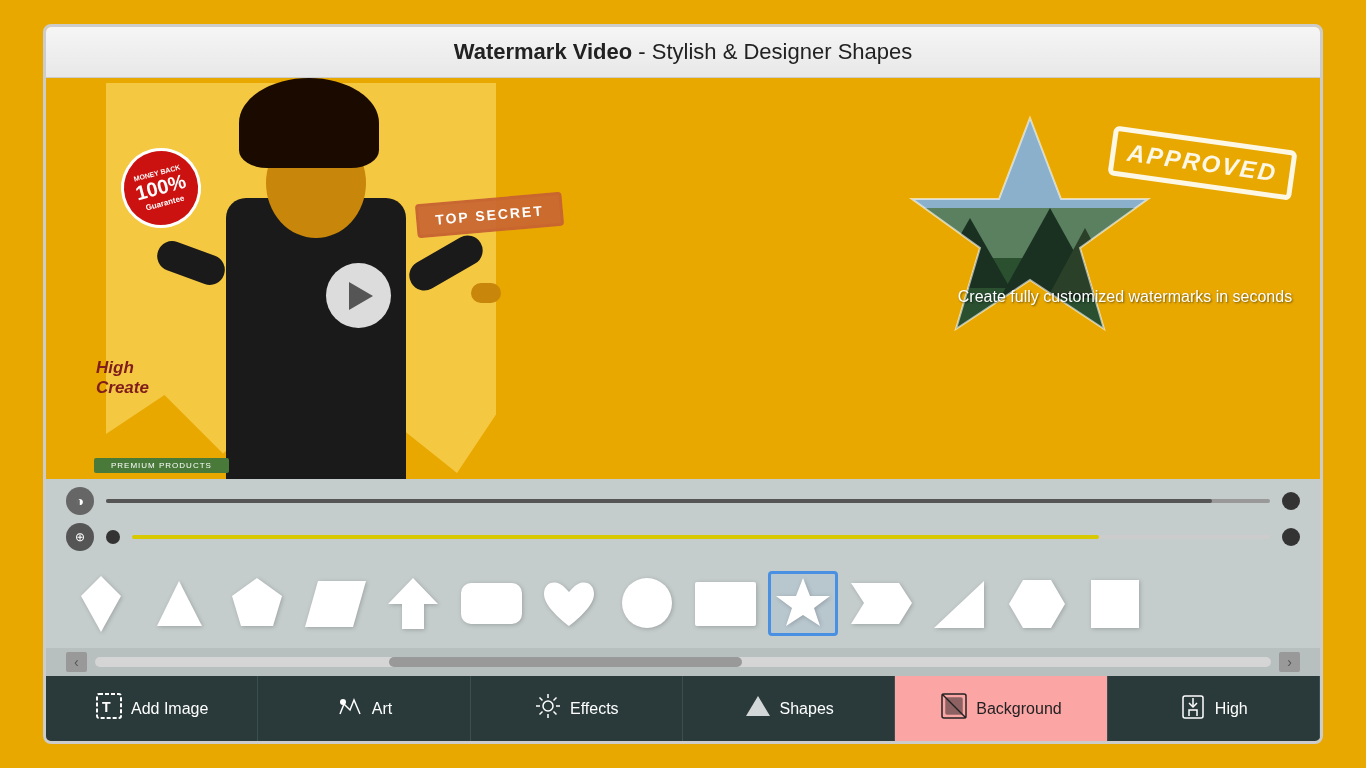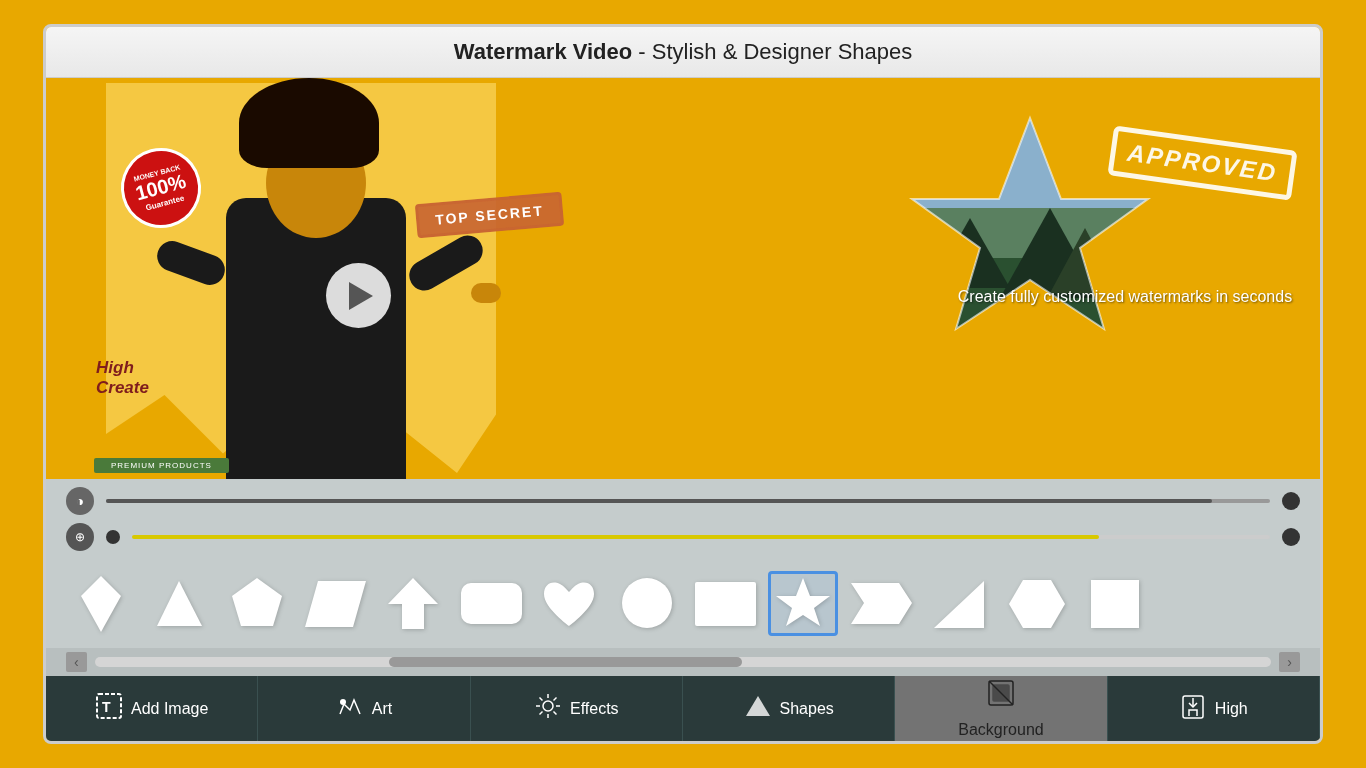--- a/index.html
+++ b/index.html
@@ -329,23 +329,22 @@
       color: white;
       font-size: 16px;
       font-weight: 500;
       border: none;
       background: transparent;
       padding: 0 10px;
       border-right: 1px solid #3a5050;
       transition: background 0.2s;
     }
     .toolbar-btn.active {
-      background: #737373;
+      background: #fca5a5;
       color: #222;
-      flex-direction: column;
     }
     .toolbar-btn .btn-icon {
       font-size: 24px;
       color: inherit;
     }
     .toolbar-btn.active .btn-icon { color: #222; }
   </style>
 </head>
 <body>
 

